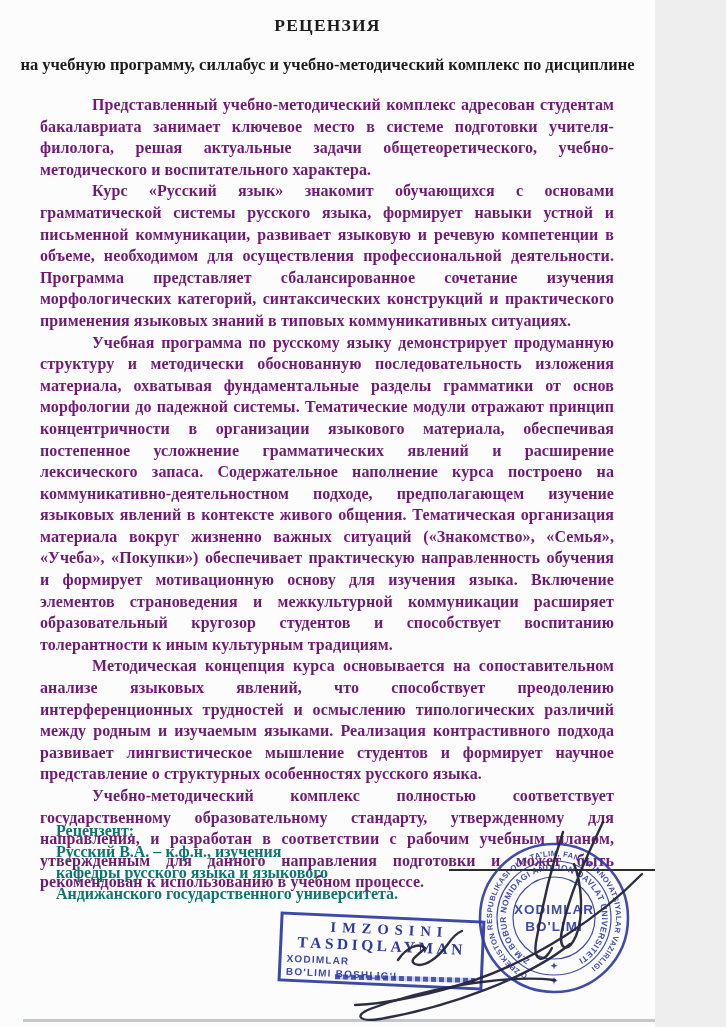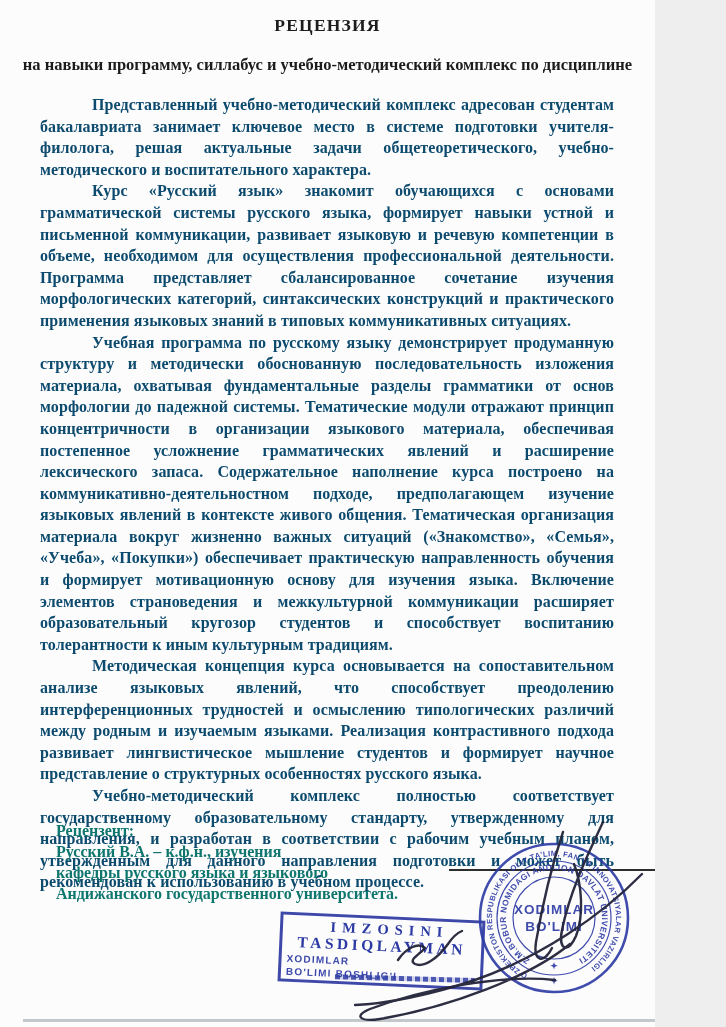--- a/index.html
+++ b/index.html
@@ -16,21 +16,21 @@
     font-size:17.5px; font-weight:700; letter-spacing:1.2px;
   }
   .subtitle {
     margin-top:15px; text-align:center;
     font-size:16.5px; font-weight:700; line-height:27px;
   }
   .body-text { margin:16px 41px 0 40px; }
   .body-text p {
     font-size:16px; font-weight:700; line-height:21.6px;
     text-align:justify; text-indent:52px; letter-spacing:0.1px;
-    color:#0c4a6e;
+    color:#701a75;
   }
   .reviewer {
     position:absolute; left:56px; top:820px;
     font-size:16px; font-weight:700; line-height:21px; color:#0f766e;
   }
   
   .sig-line {
     position:absolute; left:449px; top:869px; width:225px; height:2px;
     background:#2d2d2d; z-index:1;
   }
@@ -74,21 +74,21 @@
   }
 </style>
 </head>
 <body>
 
 <div class="page">
 
   <div class="page-title">РЕЦЕНЗИЯ</div>
 
   <div class="subtitle">
-    <div>на навыки программу, силлабус и учебно-методический комплекс по дисциплине</div>
+    <div>на учебную программу, силлабус и учебно-методический комплекс по дисциплине</div>
   </div>
 
   <div class="body-text">
     <p>Представленный учебно-методический комплекс адресован студентам бакалавриата занимает ключевое место в системе подготовки учителя-филолога, решая актуальные задачи общетеоретического, учебно-методического и воспитательного характера.</p>
     <p>Курс «Русский язык» знакомит обучающихся с основами грамматической системы русского языка, формирует навыки устной и письменной коммуникации, развивает языковую и речевую компетенции в объеме, необходимом для осуществления профессиональной деятельности. Программа представляет сбалансированное сочетание изучения морфологических категорий, синтаксических конструкций и практического применения языковых знаний в типовых коммуникативных ситуациях.</p>
     <p>Учебная программа по русскому языку демонстрирует продуманную структуру и методически обоснованную последовательность изложения материала, охватывая фундаментальные разделы грамматики от основ морфологии до падежной системы. Тематические модули отражают принцип концентричности в организации языкового материала, обеспечивая постепенное усложнение грамматических явлений и расширение лексического запаса. Содержательное наполнение курса построено на коммуникативно-деятельностном подходе, предполагающем изучение языковых явлений в контексте живого общения. Тематическая организация материала вокруг жизненно важных ситуаций («Знакомство», «Семья», «Учеба», «Покупки») обеспечивает практическую направленность обучения и формирует мотивационную основу для изучения языка. Включение элементов страноведения и межкультурной коммуникации расширяет образовательный кругозор студентов и способствует воспитанию толерантности к иным культурным традициям.</p>
     <p>Методическая концепция курса основывается на сопоставительном анализе языковых явлений, что способствует преодолению интерференционных трудностей и осмыслению типологических различий между родным и изучаемым языками. Реализация контрастивного подхода развивает лингвистическое мышление студентов и формирует научное представление о структурных особенностях русского языка.</p>
     <p>Учебно-методический комплекс полностью соответствует государственному образовательному стандарту, утвержденному для направления, и разработан в соответствии с рабочим учебным планом, утвержденным для данного направления подготовки и может быть рекомендован к использованию в учебном процессе.</p>
   </div>
 

